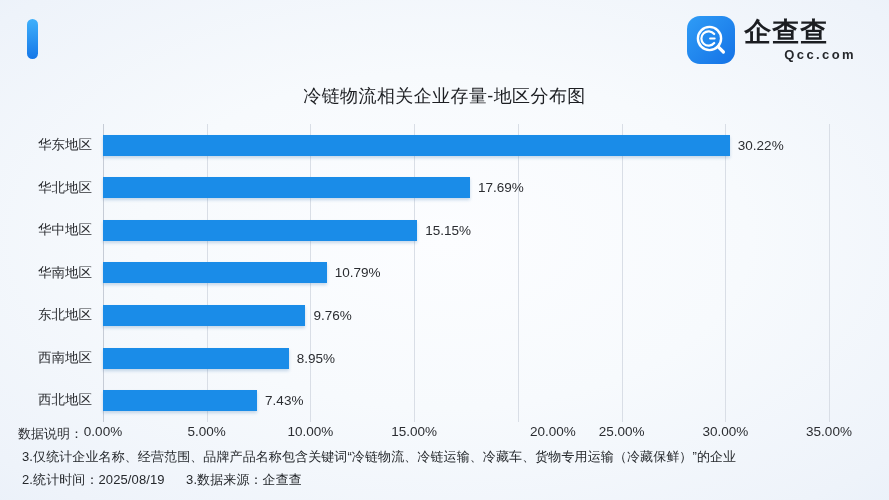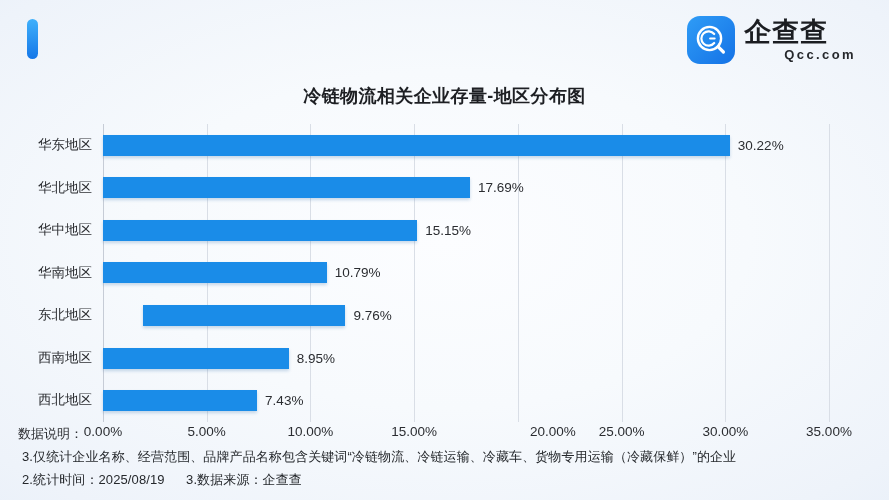--- a/index.html
+++ b/index.html
@@ -101,21 +101,21 @@
   }
 
   
   #chart-title {
     position: absolute;
     left: 0;
     top: 84px;
     width: 889px;
     text-align: center;
     font-size: 18px;
-    font-weight: bold;
+    font-weight: normal;
     color: #1d1f23;
     letter-spacing: 0.4px;
   }
 
   
   #chart {
     position: absolute;
     left: 0;
     top: 118px;
     width: 889px;
@@ -286,21 +286,21 @@
             <span class="bar-value">17.69%</span>
           </div>
           <div class="bar-row" style="top: 85.1429px; height: 42.5714px;">
             <div class="bar" style="width: 314.254px; background: rgb(26, 140, 232);"></div>
             <span class="bar-value">15.15%</span>
           </div>
           <div class="bar-row" style="top: 127.714px; height: 42.5714px;">
             <div class="bar" style="width: 223.815px; background: rgb(26, 140, 232);"></div>
             <span class="bar-value">10.79%</span>
           </div>
-          <div class="bar-row" style="top: 170.286px; height: 42.5714px; padding-left: 40px;">
+          <div class="bar-row" style="top: 170.286px; height: 42.5714px;">
             <div class="bar" style="width: 202.45px; background: rgb(26, 140, 232);"></div>
             <span class="bar-value">9.76%</span>
           </div>
           <div class="bar-row" style="top: 212.857px; height: 42.5714px;">
             <div class="bar" style="width: 185.649px; background: rgb(26, 140, 232);"></div>
             <span class="bar-value">8.95%</span>
           </div>
           <div class="bar-row" style="top: 255.429px; height: 42.5714px;">
             <div class="bar" style="width: 154.119px; background: rgb(26, 140, 232);"></div>
             <span class="bar-value">7.43%</span>

